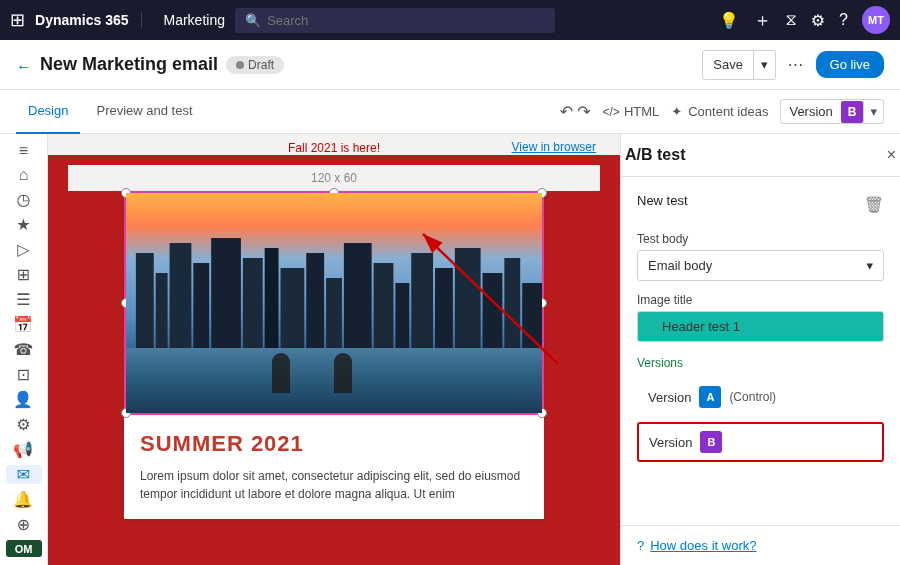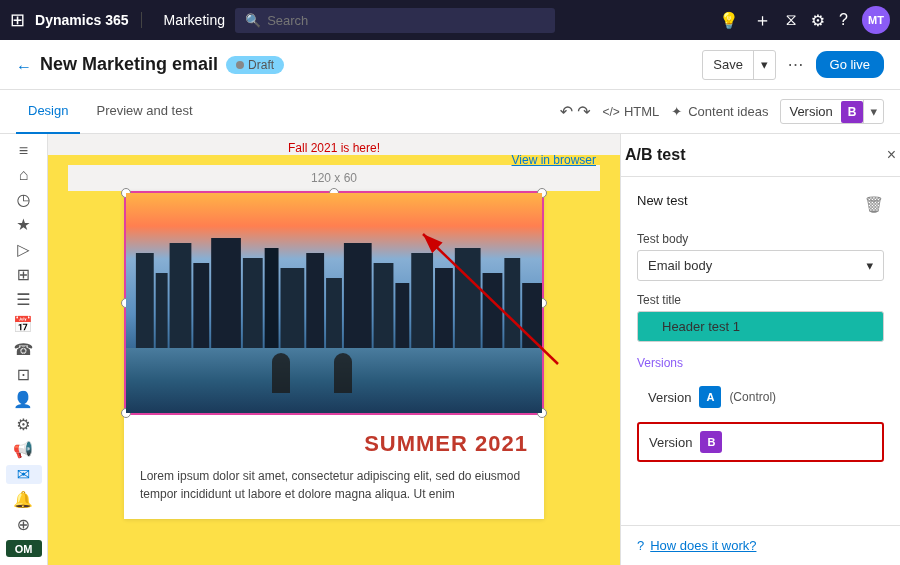--- a/index.html
+++ b/index.html
@@ -27,21 +27,21 @@
     }
 
     
     .page-header {
       display: flex; align-items: center; background: white; height: 50px;
       padding: 0 16px; border-bottom: 1px solid #e0e0e0; gap: 8px;
     }
     .back-btn { color: #0078d4; font-size: 16px; cursor: pointer; text-decoration: none; }
     .page-title { font-size: 18px; font-weight: 600; color: #1a1a1a; }
     .draft-badge {
-      display: flex; align-items: center; gap: 4px; background: #7dd3fc;
+      display: flex; align-items: center; gap: 4px; background: #e5e5e5;
       border-radius: 12px; padding: 2px 10px; font-size: 12px; color: #555;
     }
     .draft-dot { width: 8px; height: 8px; background: #888; border-radius: 50%; }
     .header-right { margin-left: auto; display: flex; align-items: center; gap: 8px; }
     .save-btn {
       display: flex; align-items: center; border: 1px solid #d0d0d0; border-radius: 3px;
       background: white; cursor: pointer; font-size: 13px;
     }
     .save-label { padding: 5px 10px; color: #333; }
     .save-divider { width: 1px; height: 28px; background: #d0d0d0; }
@@ -89,21 +89,21 @@
     }
     .nav-icon {
       width: 36px; height: 36px; display: flex; align-items: center; justify-content: center;
       color: #555; font-size: 16px; border-radius: 3px; cursor: pointer;
     }
     .nav-icon.active { background: #e8f0fe; color: #0078d4; }
     .nav-icon-bottom { margin-top: auto; }
 
     
     .canvas-area {
-      flex: 1; background: #fde047; overflow: hidden; position: relative; display: flex; flex-direction: column;
+      flex: 1; background: #b91c1c; overflow: hidden; position: relative; display: flex; flex-direction: column;
     }
     .canvas-scroll { flex: 1; overflow: auto; padding: 10px 20px 20px; }
     .email-wrapper {
       background: white; max-width: 420px; margin: 0 auto; box-shadow: 0 1px 4px rgba(0,0,0,0.1);
     }
     .size-label {
       text-align: center; font-size: 12px; color: #888; padding: 6px 0; background: #f3f2f1;
     }
     .image-block {
       position: relative; border: 2px solid #e040a0;
@@ -119,21 +119,21 @@
     .ab-btn {
       background: #8b2fc9; color: white; font-size: 11px; padding: 3px 7px; font-weight: 600;
     }
     .ab-tool { padding: 3px 5px; color: #555; font-size: 14px; cursor: pointer; border-left: 1px solid #eee; }
     
     .handle {
       position: absolute; width: 10px; height: 10px; background: white; border: 1px solid #888;
       border-radius: 50%; transform: translate(-50%, -50%);
     }
     .email-content { padding: 16px; background: white; }
-    .summer-title { text-align: right; color: #c0392b; font-size: 22px; font-weight: 700; letter-spacing: 1px; margin-bottom: 10px; }
+    .summer-title { text-align: left; color: #c0392b; font-size: 22px; font-weight: 700; letter-spacing: 1px; margin-bottom: 10px; }
     .lorem-text { font-size: 12px; color: #444; line-height: 1.5; }
 
     
     .ab-panel {
       width: 280px; background: white; border-left: 1px solid #e0e0e0;
       display: flex; flex-direction: column;
     }
     .ab-panel-header {
       display: flex; align-items: center; justify-content: space-between;
       padding: 12px 4px; border-bottom: 1px solid #e0e0e0;
@@ -147,21 +147,21 @@
     .field-label { font-size: 12px; color: #444; margin-bottom: 4px; font-weight: 500; }
     .field-select {
       width: 100%; padding: 7px 10px; border: 1px solid #d0d0d0; border-radius: 3px;
       background: white; font-size: 13px; color: #333; display: flex; align-items: center; justify-content: space-between;
       cursor: pointer;
     }
     .field-input {
       width: 100%; padding: 7px 24px; border: 1px solid #d0d0d0; border-radius: 3px;
       background: #14b8a6; font-size: 13px; color: #333; outline: none;
     }
-    .versions-label { font-size: 12px; color: #8b5cf6; margin-bottom: 8px; font-weight: 500; }
+    .versions-label { font-size: 12px; color: #15803d; margin-bottom: 8px; font-weight: 500; }
     .version-row {
       display: flex; align-items: center; gap: 8px; padding: 7px 10px;
       border: 1px solid transparent; border-radius: 3px; margin-bottom: 6px;
     }
     .version-row.selected { border: 2px solid #c00; }
     .v-badge {
       width: 22px; height: 22px; border-radius: 3px; display: flex; align-items: center;
       justify-content: center; font-size: 11px; font-weight: 600; color: white;
     }
     .v-badge.a { background: #0078d4; }
@@ -268,21 +268,21 @@
     <div class="nav-icon">🔔</div>
     <div class="nav-icon">⊕</div>
     <div class="nav-icon nav-icon-bottom" style="background:#1a4d2e; color:white; margin-top:auto; font-size:11px; font-weight:600;">OM</div>
   </div>
 
   <div class="canvas-area">
     <div style="position:relative; background:#f3f2f1; padding: 6px 0 0;">
       <div style="text-align:center;">
         <span style="color:#c00; font-size:12px; font-weight:500;">Fall 2021 is here!</span>
       </div>
-      <span style="position:absolute; right:24px; top:19px; color:#0078d4; font-size:12px; cursor:pointer; text-decoration:underline;">View in browser</span>
+      <span style="position:absolute; right:24px; top:6px; color:#0078d4; font-size:12px; cursor:pointer; text-decoration:underline;">View in browser</span>
     </div>
 
     <div class="canvas-scroll">
       <div class="size-label">120 x 60</div>
       <div class="email-wrapper">
 
         <div class="image-block" style="position:relative;">
           <span class="image-label">Image</span>
 
           <div class="ab-toolbar">
@@ -366,21 +366,21 @@
 
       <div style="margin-bottom:12px;">
         <div class="field-label">Test body</div>
         <div class="field-select">
           <span>Email body</span>
           <span>▾</span>
         </div>
       </div>
 
       <div style="margin-bottom:14px;">
-        <div class="field-label">Test title</div>
+        <div class="field-label">Image title</div>
         <input class="field-input" type="text" value="Header test 1" style="">
       </div>
 
       <div>
         <div class="versions-label">Versions</div>
 
         <div class="version-row">
           <span style="font-size:13px;color:#333;">Version</span>
           <div class="v-badge a">A</div>
           <span class="v-control-label">(Control)</span>

